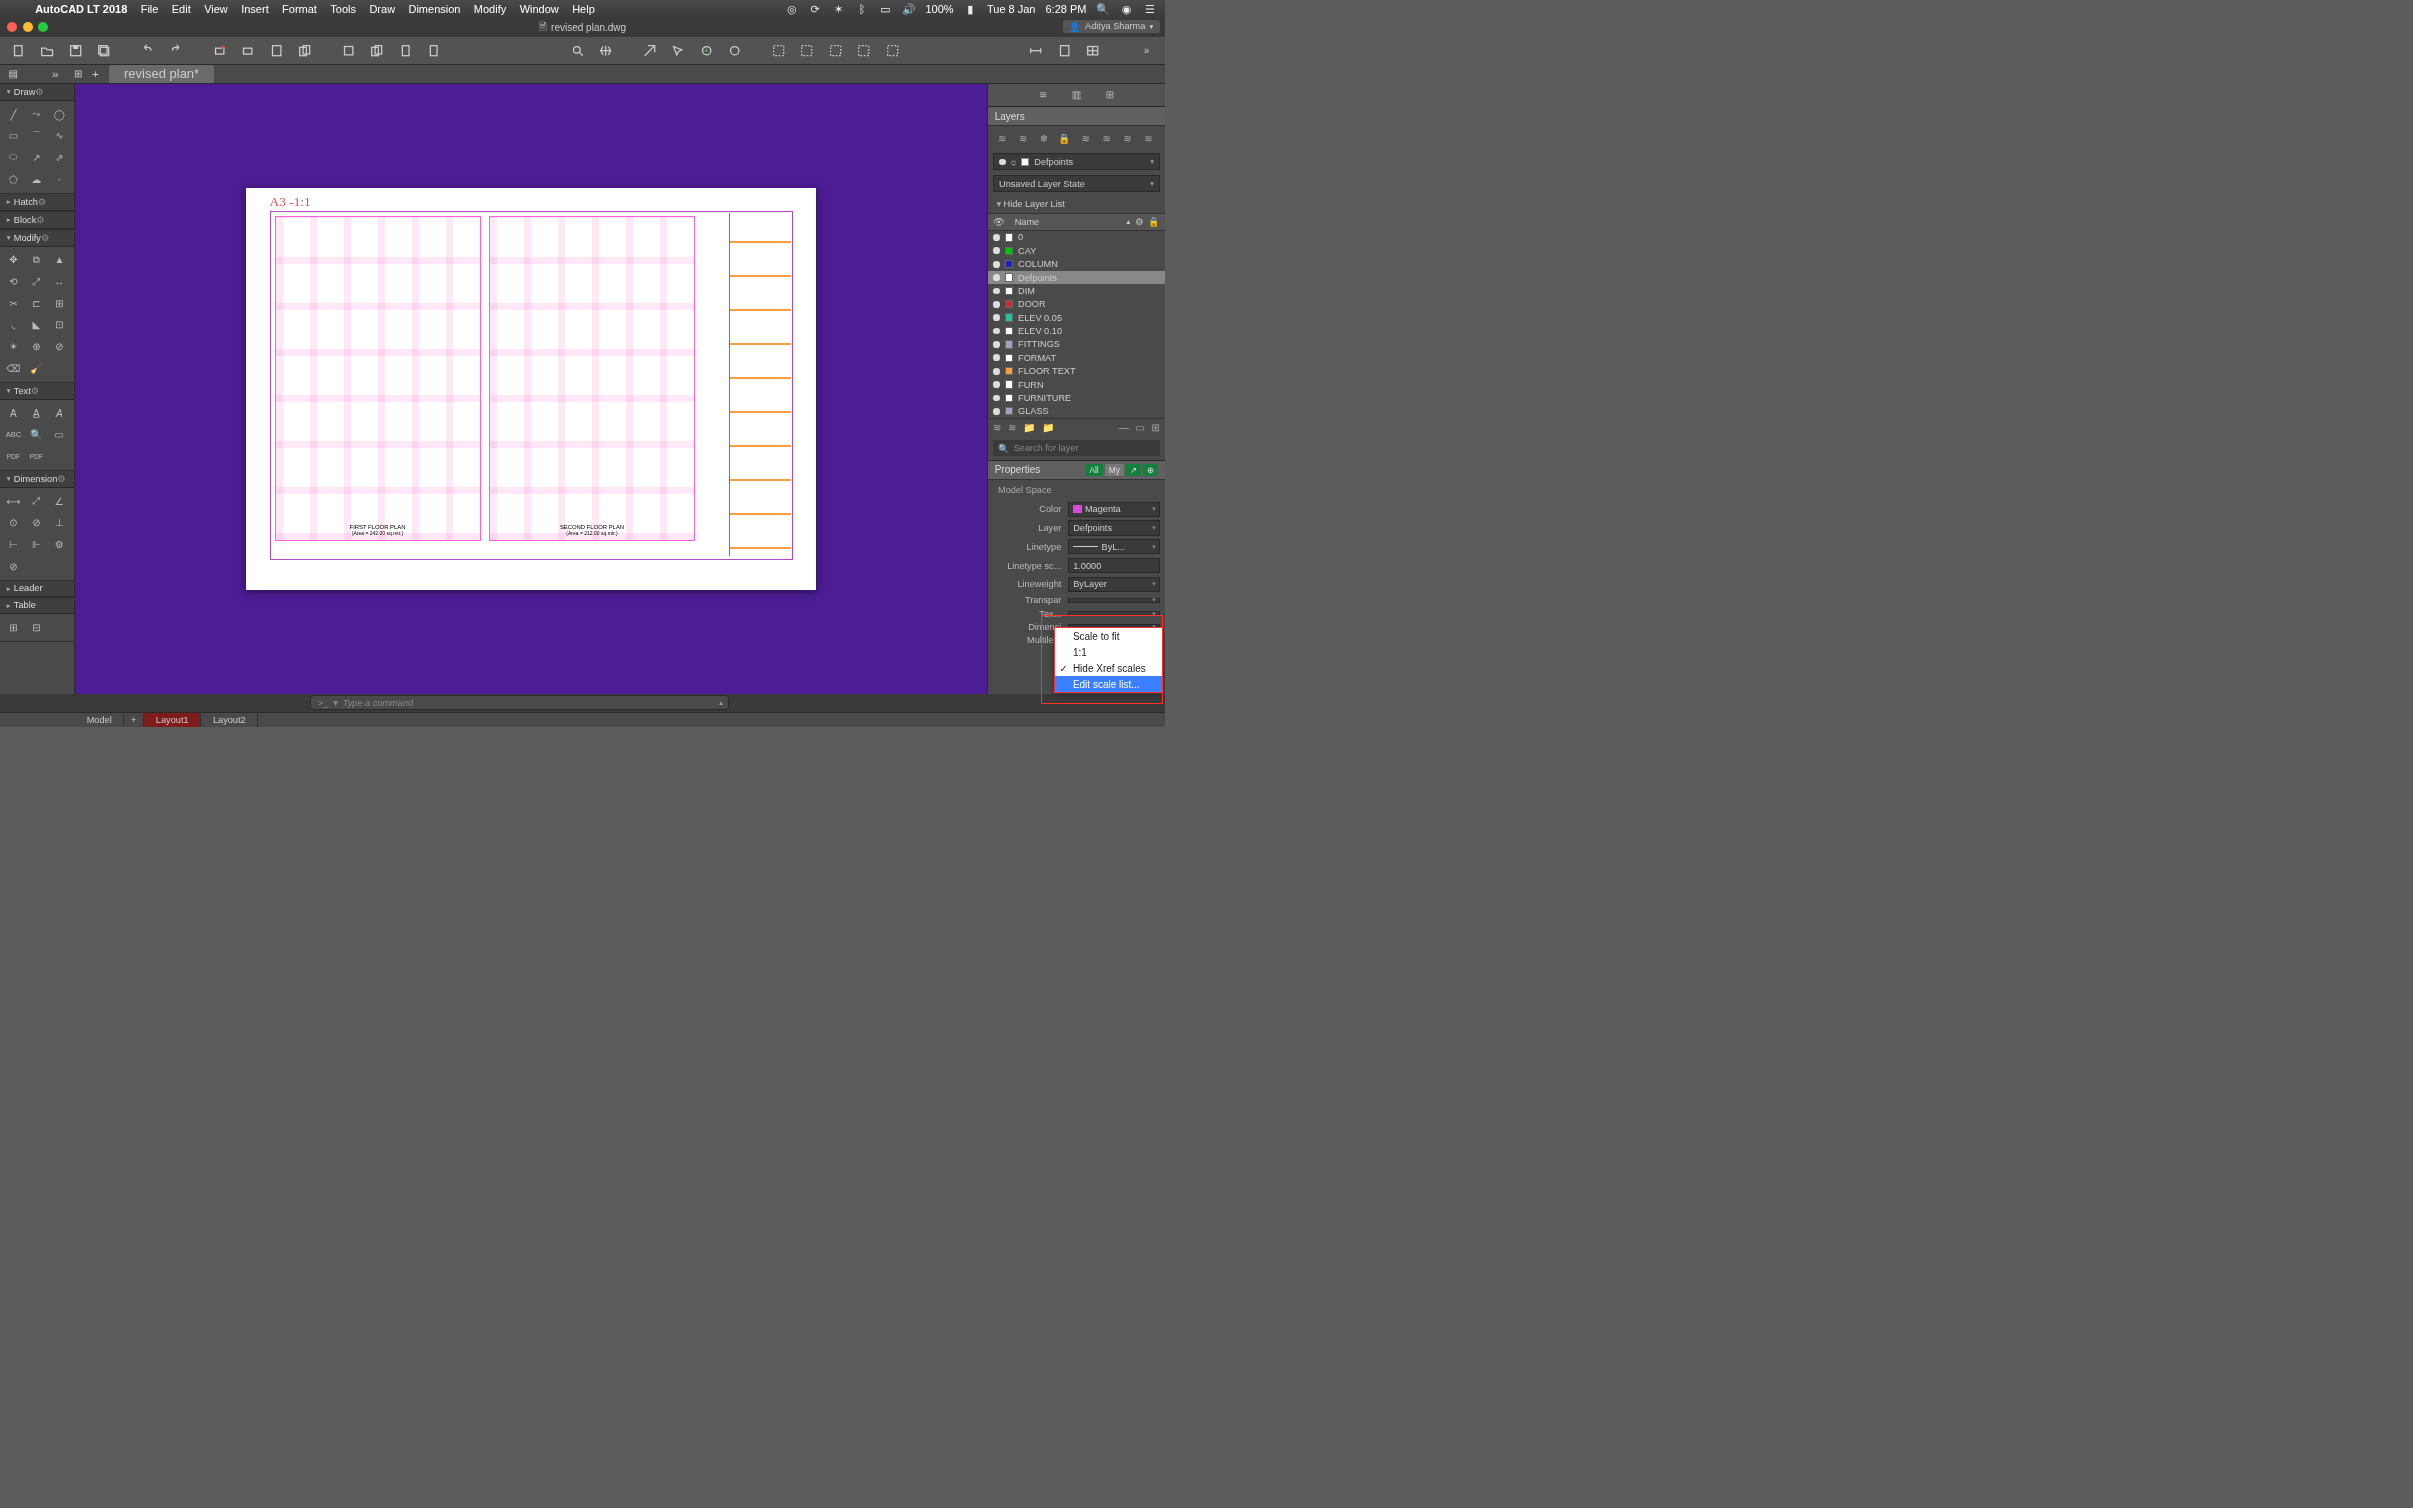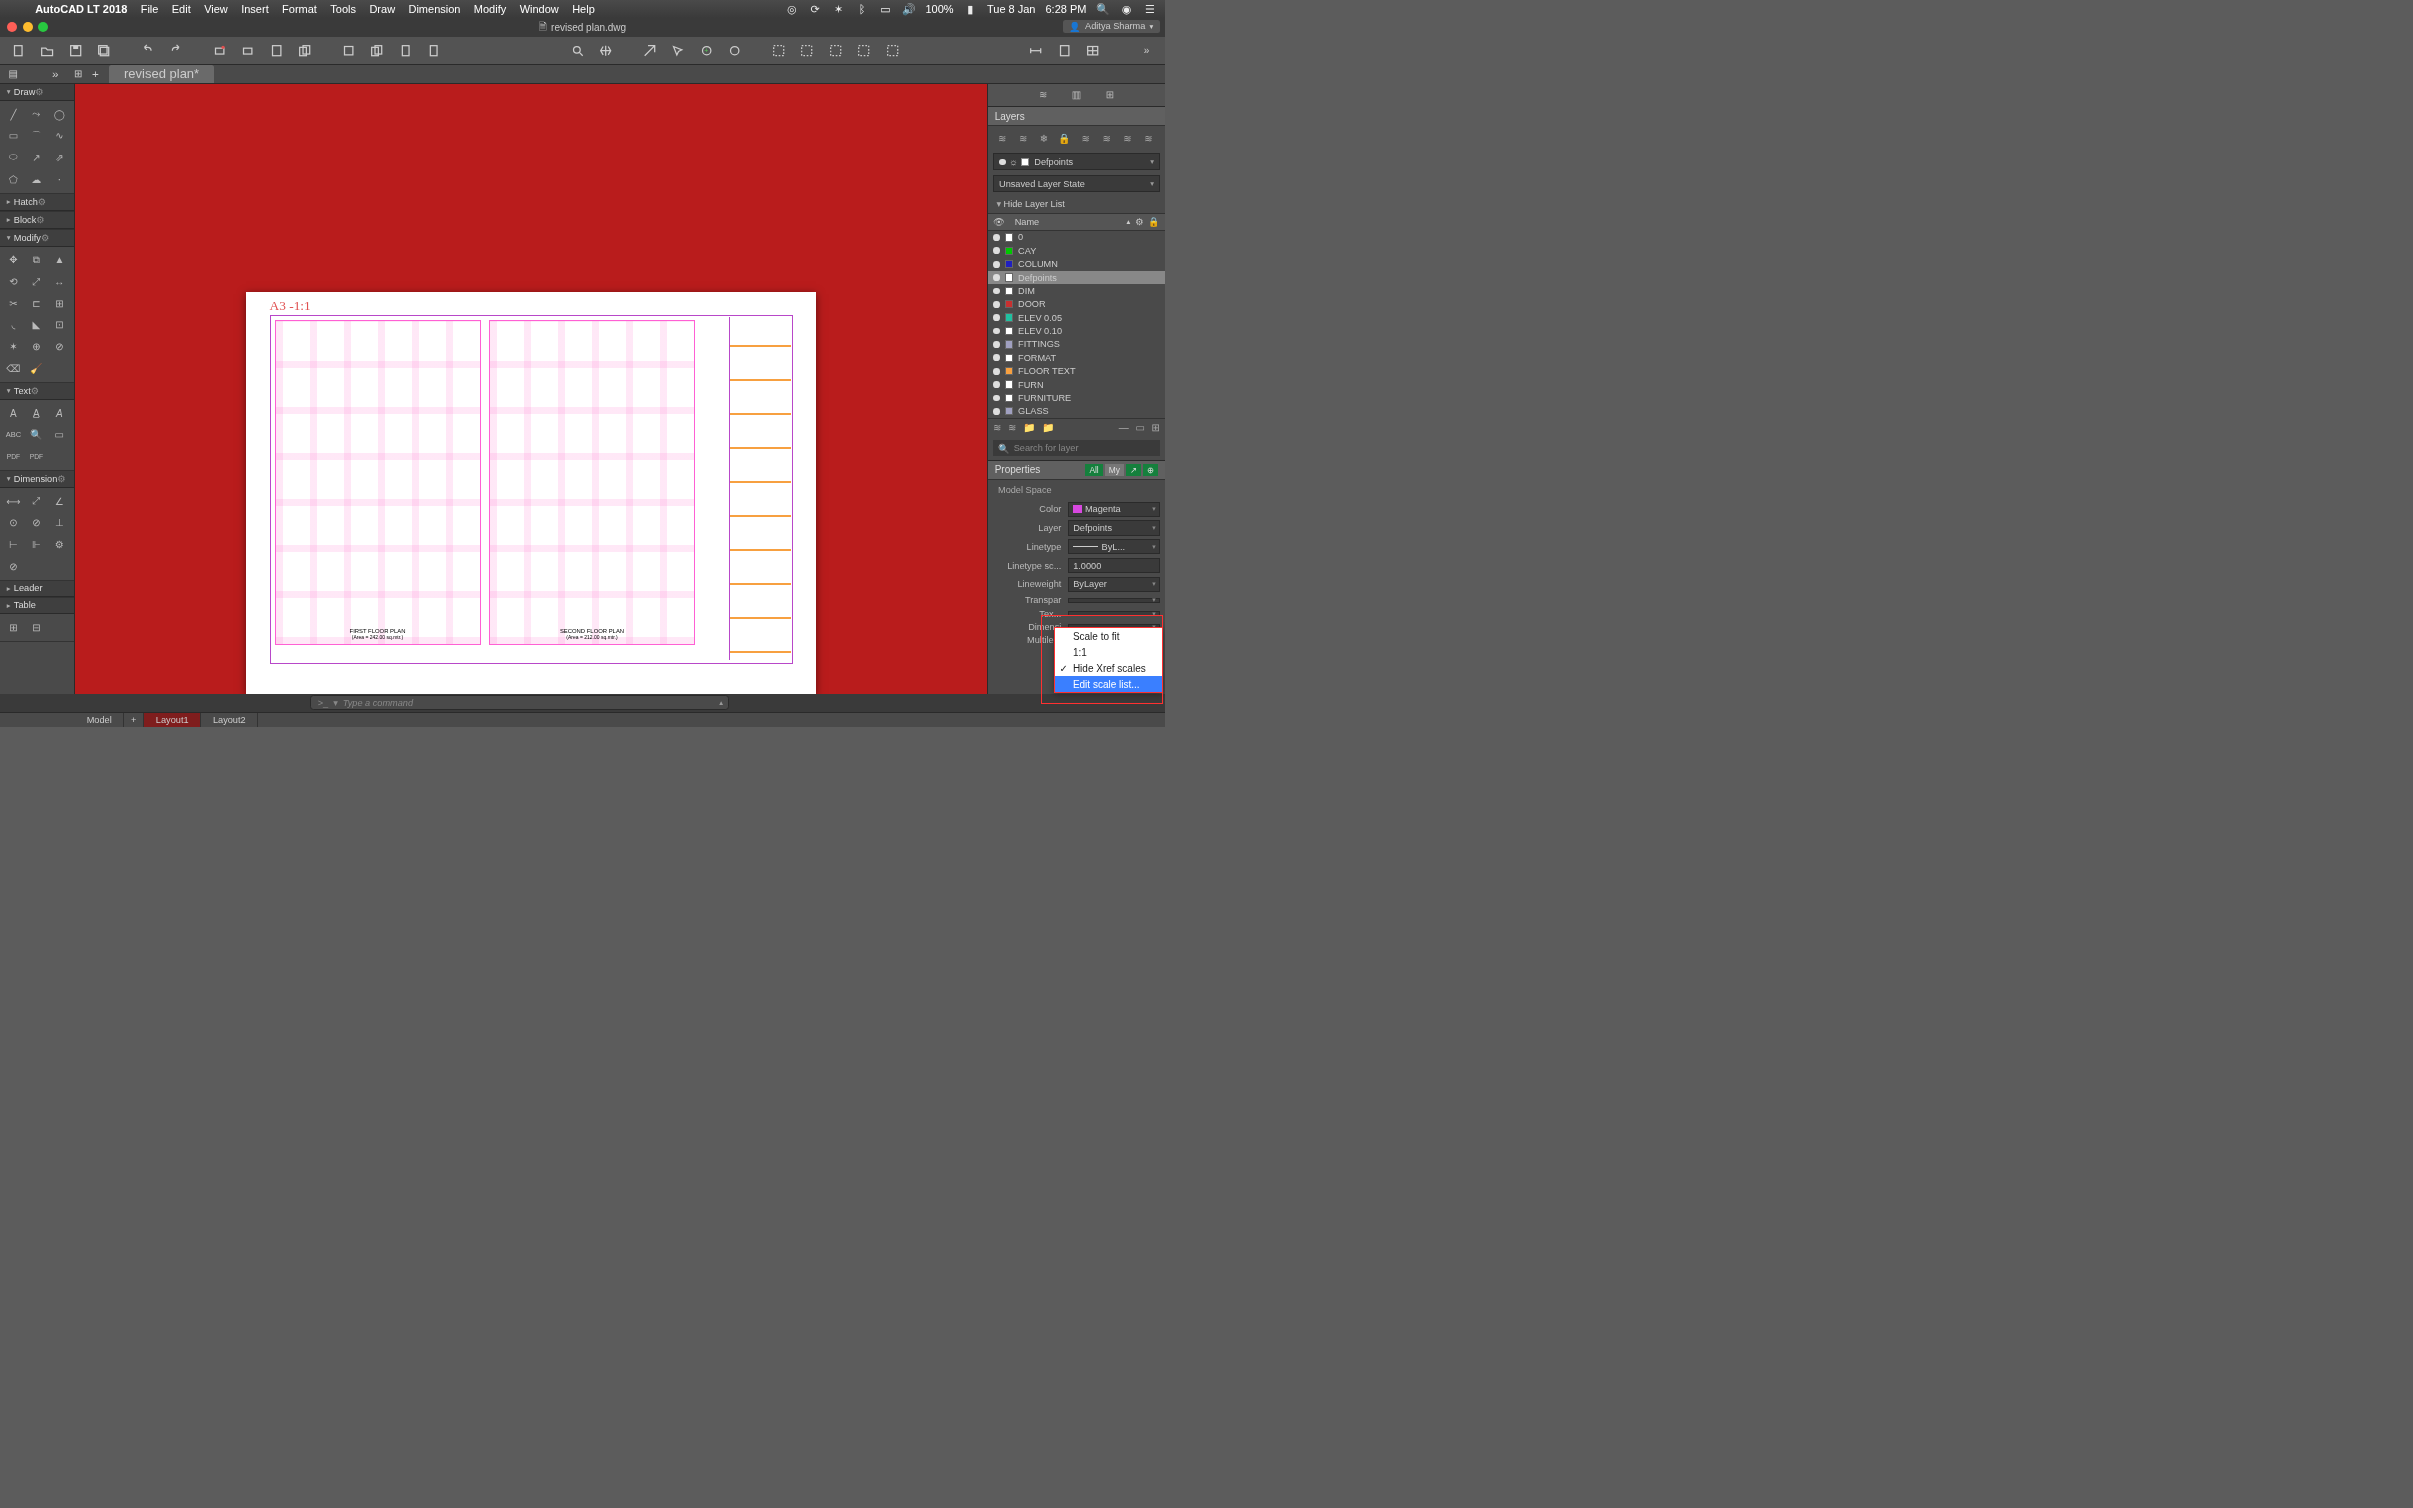--- a/index.html
+++ b/index.html
@@ -33,21 +33,21 @@
 .left-tools { width:75px; background:#4a4a4a; border-right:0.8px solid #2a2a2a; overflow:hidden; }
 .tool-section { border-bottom:0.8px solid #333; }
 .tool-header { background:#3f3f3f; padding:2.5px 6.7px; font-size:9.2px; color:#ddd; display:flex; align-items:center; border-bottom:0.8px solid #2a2a2a; }
 .tool-header::before { content:"▸"; margin-right:3.4px; font-size:7.5px; color:#aaa; }
 .tool-header.open::before { content:"▾"; }
 .tool-grid { display:grid; grid-template-columns: repeat(3, 1fr); gap:1.7px; padding:3.4px; }
 .tool-grid .tb { width:20px; height:20px; display:flex; align-items:center; justify-content:center; cursor:pointer; color:#bbb; }
 .gear-corner { float:right; opacity:0.5; font-size:9.2px; }
 
 
-.canvas-area { flex:1; background:#b91c1c; position:relative; display:flex; align-items:flex-end; justify-content:center; }
+.canvas-area { flex:1; background:#4c1d95; position:relative; display:flex; align-items:center; justify-content:center; }
 .paper { width:570px; height:402px; background:#fff; box-shadow:0 1.7px 8.4px rgba(0,0,0,0.5); position:relative; }
 .paper .a3-label { position:absolute; top:6.7px; left:23.5px; color:#e05050; font-size:13.4px; font-family:serif; }
 .paper .frame { position:absolute; top:23.5px; left:23.5px; right:23.5px; bottom:30px; border:1.7px solid #b847c9; }
 .paper .plan1, .paper .plan2 { position:absolute; top:28.5px; width:206px; bottom:49px; border:0.8px solid #ff60d4; background:
   repeating-linear-gradient(90deg, rgba(255,100,200,0.15) 0 6.7px, transparent 6.7px 34px),
   repeating-linear-gradient(0deg, rgba(255,100,200,0.15) 0 6.7px, transparent 6.7px 46px);
 }
 .paper .plan1 { left:28.5px; }
 .paper .plan2 { left:243px; }
 .paper .title-block { position:absolute; right:25px; top:25px; width:62px; bottom:34px; border-left:0.8px solid #b847c9; background:

